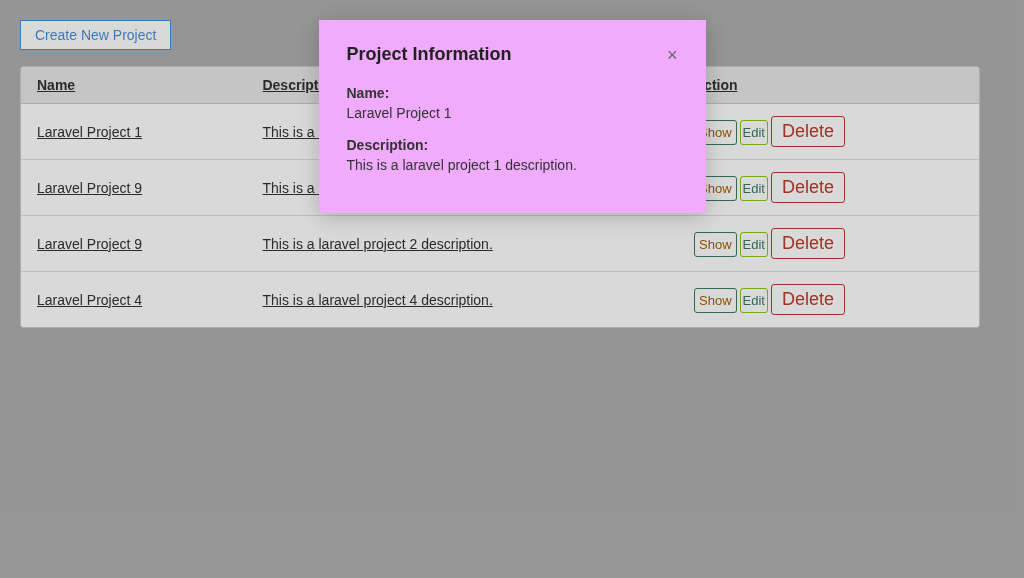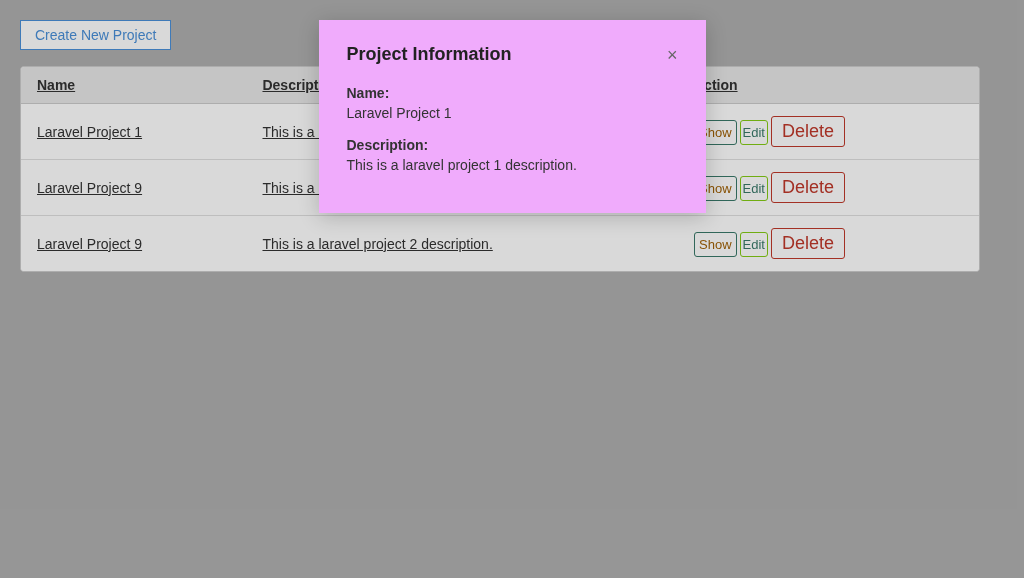--- a/index.html
+++ b/index.html
@@ -184,20 +184,25 @@
             <td class="action-cell"><button class="btn-show">Show</button><button class="btn-edit">Edit</button><button class="btn-delete">Delete</button></td>
           </tr>
           <tr>
             <td>Laravel Project 9</td>
             <td>This is a laravel project 2 description.</td>
             <td class="action-cell"><button class="btn-show">Show</button><button class="btn-edit">Edit</button><button class="btn-delete">Delete</button></td>
           </tr>
           <tr>
             <td>Laravel Project 9</td>
             <td>This is a laravel project 2 description.</td>
+            <td class="action-cell"><button class="btn-show">Show</button><button class="btn-edit">Edit</button><button class="btn-delete">Delete</button></td>
+          </tr>
+          <tr>
+            <td>Laravel Project 4</td>
+            <td>This is a laravel project 4 description.</td>
             <td class="action-cell"><button class="btn-show">Show</button><button class="btn-edit">Edit</button><button class="btn-delete">Delete</button></td>
           </tr>
         </tbody>
     </table>
   </div>
 </div>
 
 <div class="modal-overlay">
   <div class="modal">
     <div class="modal-header">

